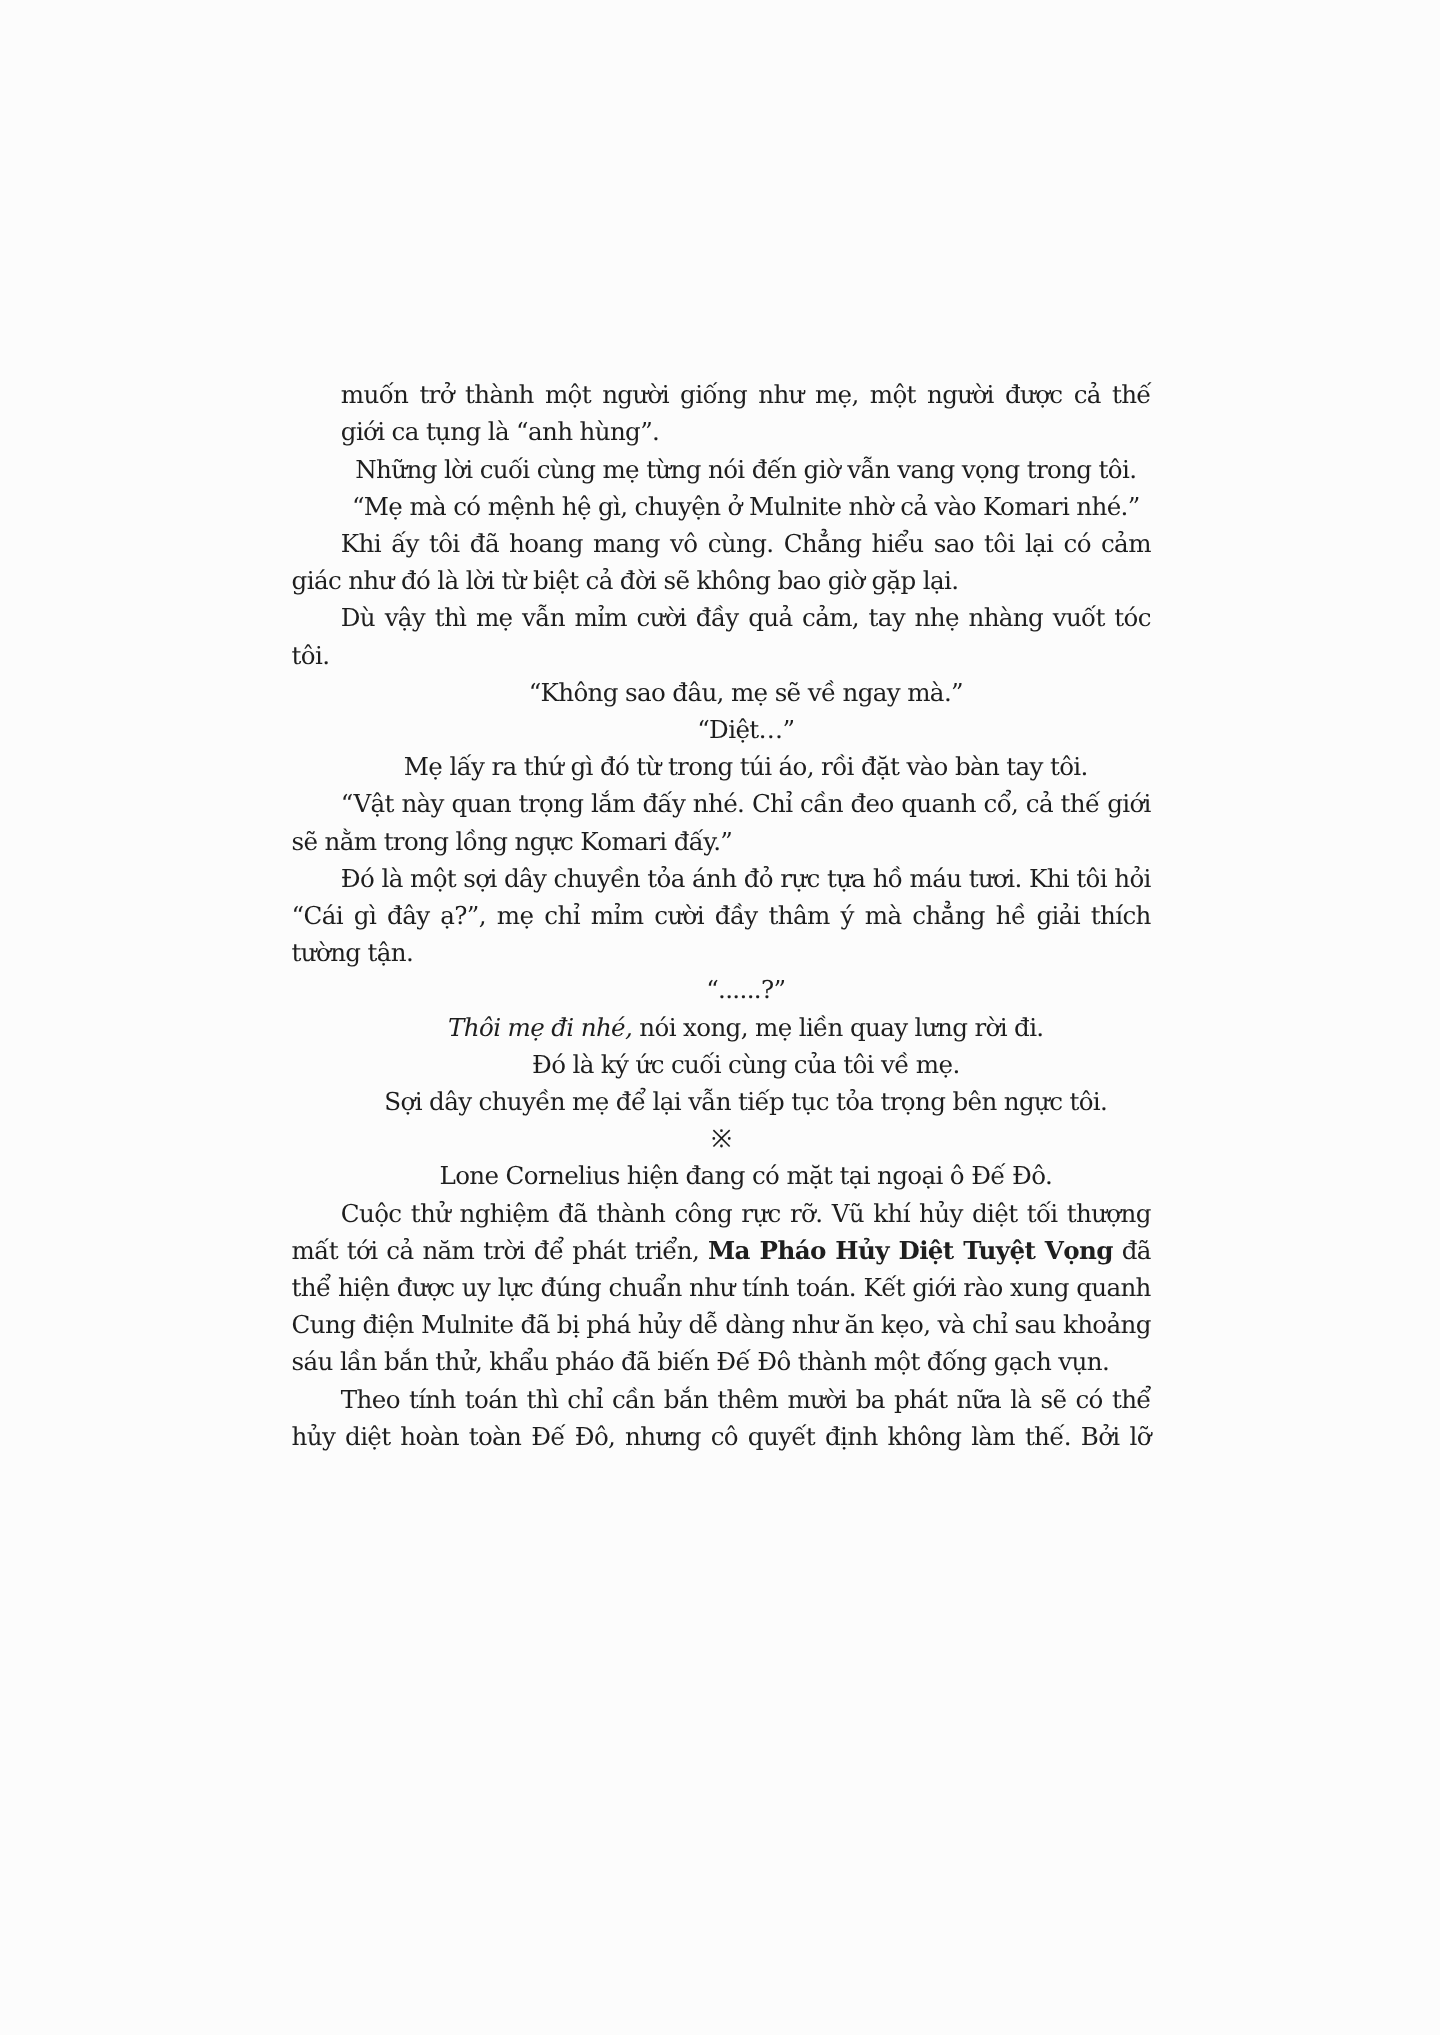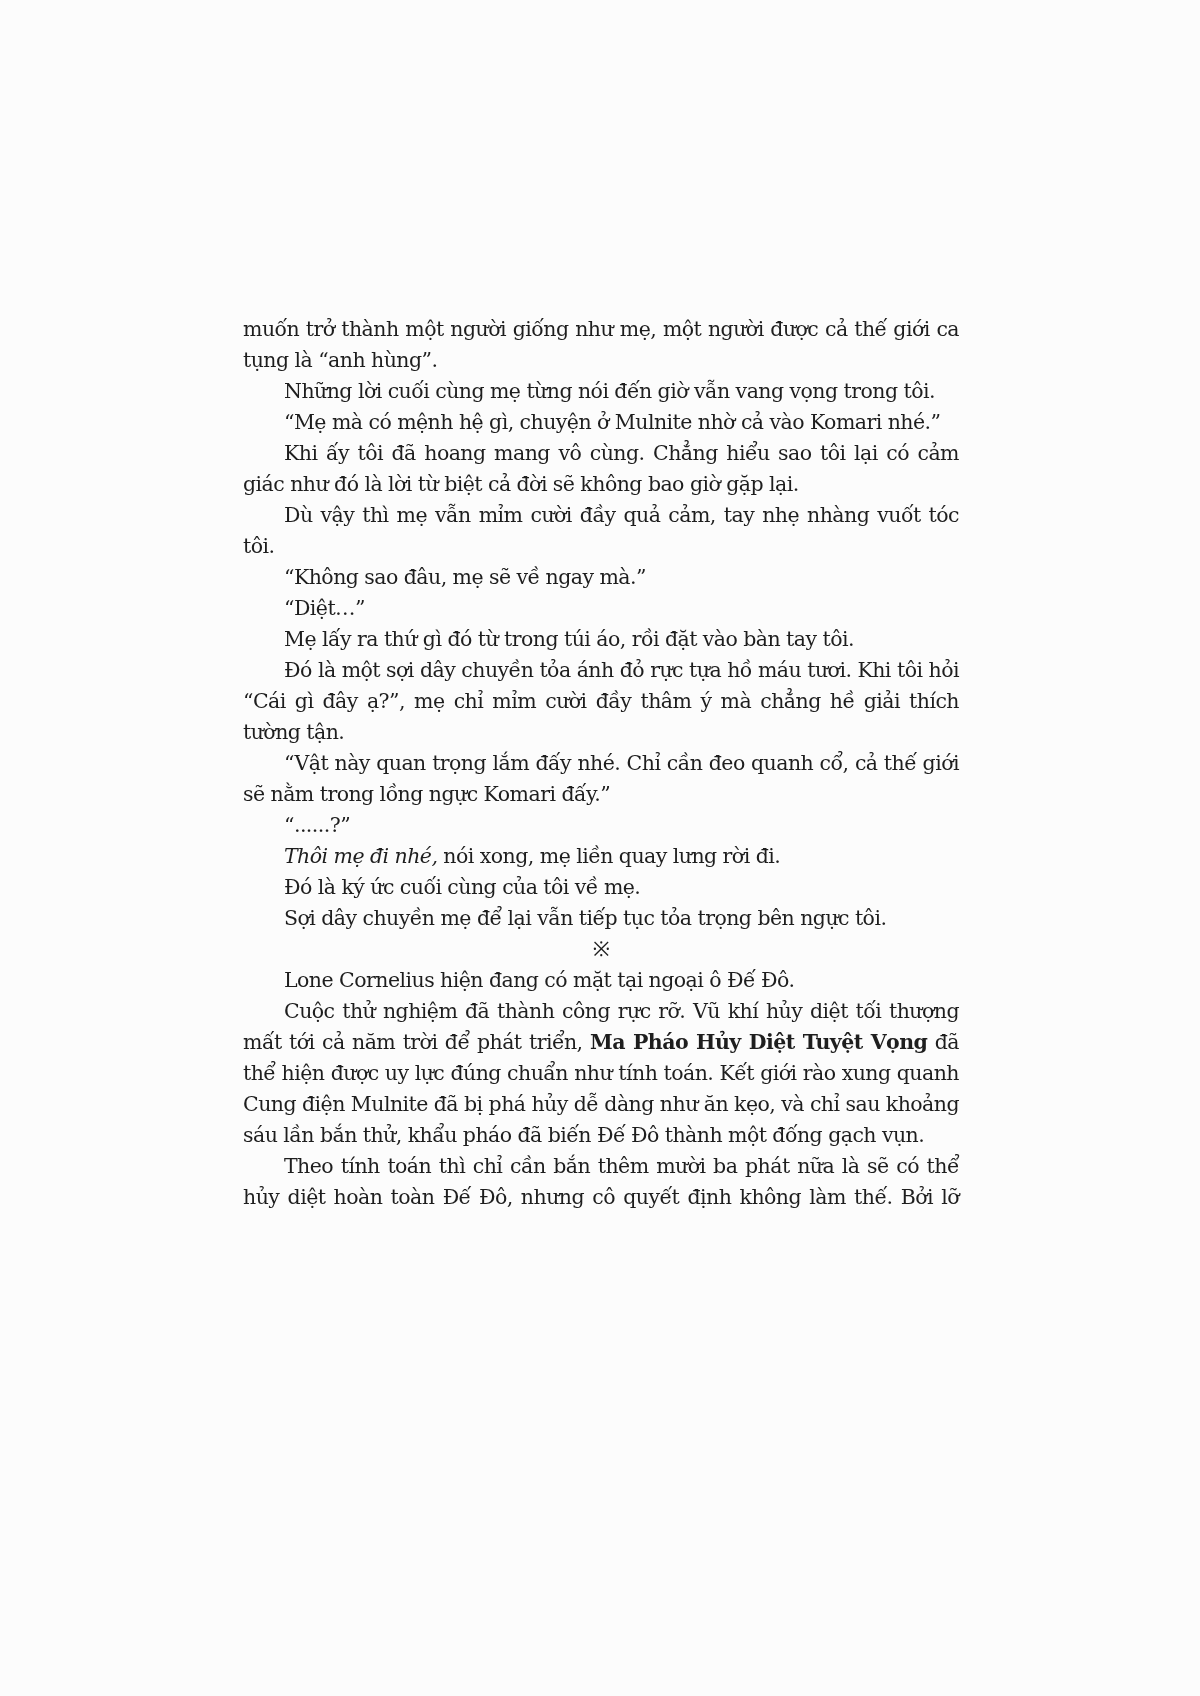--- a/index.html
+++ b/index.html
@@ -34,23 +34,24 @@
       letter-spacing: -0.55px;
       word-spacing: 0px;
     }
     .para {
       margin: 0;
       text-indent: 41px;
       text-align: justify;
     }
     .para.no-indent {
       text-indent: 0;
+      margin-left: 41px;
     }
     .para.last-short {
-      text-align: left;
+      text-align: center;
     }
     .separator {
       text-align: center;
       margin: 0;
       text-indent: 0;
     }
     .em { font-style: italic; margin-top: 36px; }
     .strong { font-weight: bold; }
   </style>
 </head>
@@ -59,22 +60,22 @@
 <div class="page">
   <div class="text-block">
     <p class="para no-indent">muốn trở thành một người giống như mẹ, một người được cả thế giới ca tụng là “anh hùng”.</p>
     <p class="para last-short">Những lời cuối cùng mẹ từng nói đến giờ vẫn vang vọng trong tôi.</p>
     <p class="para last-short">“Mẹ mà có mệnh hệ gì, chuyện ở Mulnite nhờ cả vào Komari nhé.”</p>
     <p class="para">Khi ấy tôi đã hoang mang vô cùng. Chẳng hiểu sao tôi lại có cảm giác như đó là lời từ biệt cả đời sẽ không bao giờ gặp lại.</p>
     <p class="para">Dù vậy thì mẹ vẫn mỉm cười đầy quả cảm, tay nhẹ nhàng vuốt tóc tôi.</p>
     <p class="para last-short">“Không sao đâu, mẹ sẽ về ngay mà.”</p>
     <p class="para last-short">“Diệt…”</p>
     <p class="para last-short">Mẹ lấy ra thứ gì đó từ trong túi áo, rồi đặt vào bàn tay tôi.</p>
+    <p class="para">“Vật này quan trọng lắm đấy nhé. Chỉ cần đeo quanh cổ, cả thế giới sẽ nằm trong lồng ngực Komari đấy.”</p>
     <p class="para">Đó là một sợi dây chuyền tỏa ánh đỏ rực tựa hồ máu tươi. Khi tôi hỏi “Cái gì đây ạ?”, mẹ chỉ mỉm cười đầy thâm ý mà chẳng hề giải thích tường tận.</p>
-    <p class="para">“Vật này quan trọng lắm đấy nhé. Chỉ cần đeo quanh cổ, cả thế giới sẽ nằm trong lồng ngực Komari đấy.”</p>
     <p class="para last-short">“......?”</p>
     <p class="para last-short"><span class="em">Thôi mẹ đi nhé,</span><span> nói xong, mẹ liền quay lưng rời đi.</span></p>
     <p class="para last-short">Đó là ký ức cuối cùng của tôi về mẹ.</p>
     <p class="para last-short">Sợi dây chuyền mẹ để lại vẫn tiếp tục tỏa trọng bên ngực tôi.</p>
     <p class="separator">※</p>
     <p class="para last-short">Lone Cornelius hiện đang có mặt tại ngoại ô Đế Đô.</p>
     <p class="para"><span>Cuộc thử nghiệm đã thành công rực rỡ. Vũ khí hủy diệt tối thượng mất tới cả năm trời để phát triển, </span><span class="strong">Ma Pháo Hủy Diệt Tuyệt Vọng</span><span> đã thể hiện được uy lực đúng chuẩn như tính toán. Kết giới rào xung quanh Cung điện Mulnite đã bị phá hủy dễ dàng như ăn kẹo, và chỉ sau khoảng sáu lần bắn thử, khẩu pháo đã biến Đế Đô thành một đống gạch vụn.</span></p>
     <p class="para" style="text-align-last: justify;">Theo tính toán thì chỉ cần bắn thêm mười ba phát nữa là sẽ có thể hủy diệt hoàn toàn Đế Đô, nhưng cô quyết định không làm thế. Bởi lỡ</p>
   </div>
 </div>

